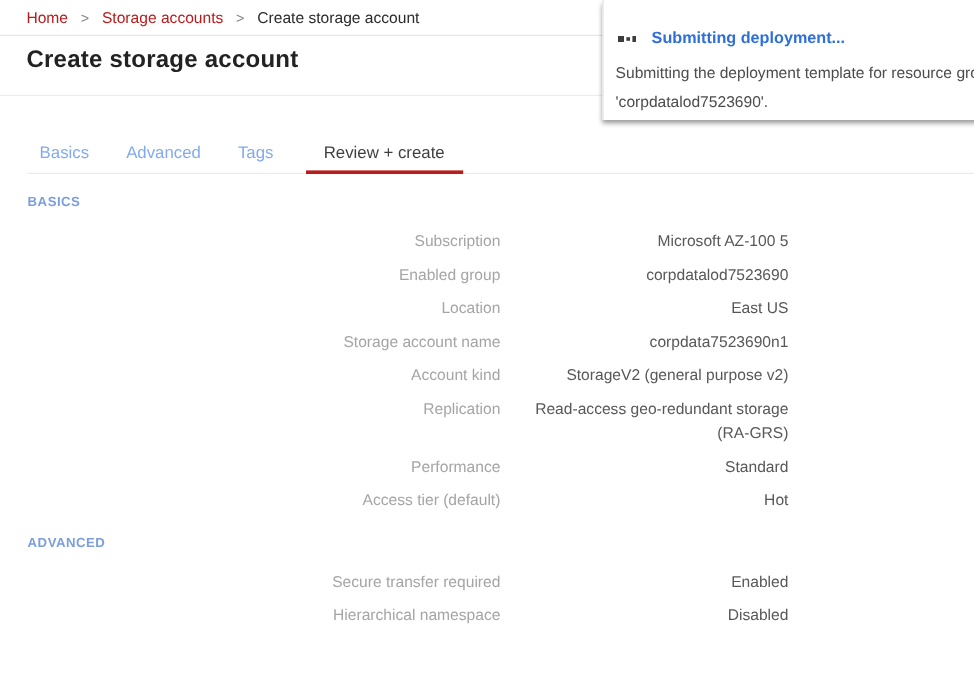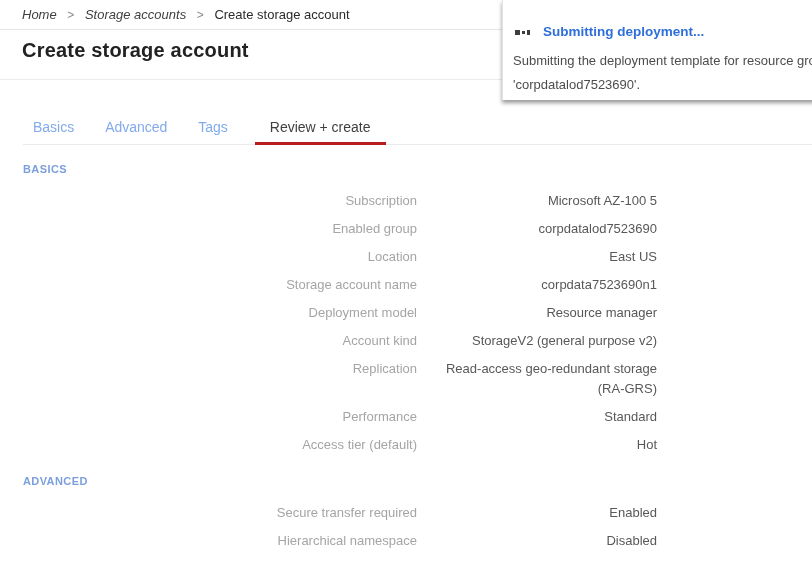--- a/index.html
+++ b/index.html
@@ -14,21 +14,21 @@
 
   
   .breadcrumb {
     height: 30px;
     line-height: 29px;
     padding-left: 22px;
     border-bottom: 1px solid #e7e7e7;
     font-size: 13px;
     white-space: nowrap;
   }
-  .crumb-link { color: #404040; text-decoration: none; cursor: pointer; font-style: italic; }
+  .crumb-link { color: #b91c1c; text-decoration: none; cursor: pointer; }
   .crumb-sep { color: #8a8a8a; font-size: 12px; margin: 0 7px; }
   .crumb-current { color: #2b2b2b; }
 
   
   .title-block {
     height: 50px;
     padding: 9px 0 0 22px;
     border-bottom: 1px solid #ededed;
   }
   .page-title {
@@ -156,24 +156,20 @@
   </div>
   <div class="row">
     <div class="row-label">Location</div>
     <div class="row-value">East US</div>
   </div>
   <div class="row">
     <div class="row-label">Storage account name</div>
     <div class="row-value">corpdata7523690n1</div>
   </div>
   <div class="row">
-    <div class="row-label">Deployment model</div>
-    <div class="row-value">Resource manager</div>
-  </div>
-  <div class="row">
     <div class="row-label">Account kind</div>
     <div class="row-value">StorageV2 (general purpose v2)</div>
   </div>
   <div class="row">
     <div class="row-label">Replication</div>
     <div class="row-value">Read-access geo-redundant storage (RA-GRS)</div>
   </div>
   <div class="row">
     <div class="row-label">Performance</div>
     <div class="row-value">Standard</div>

